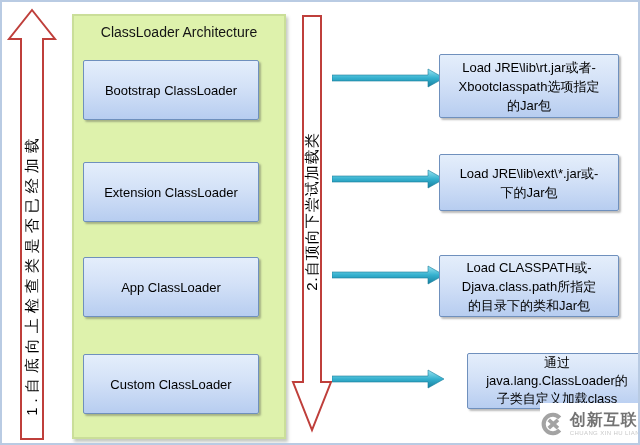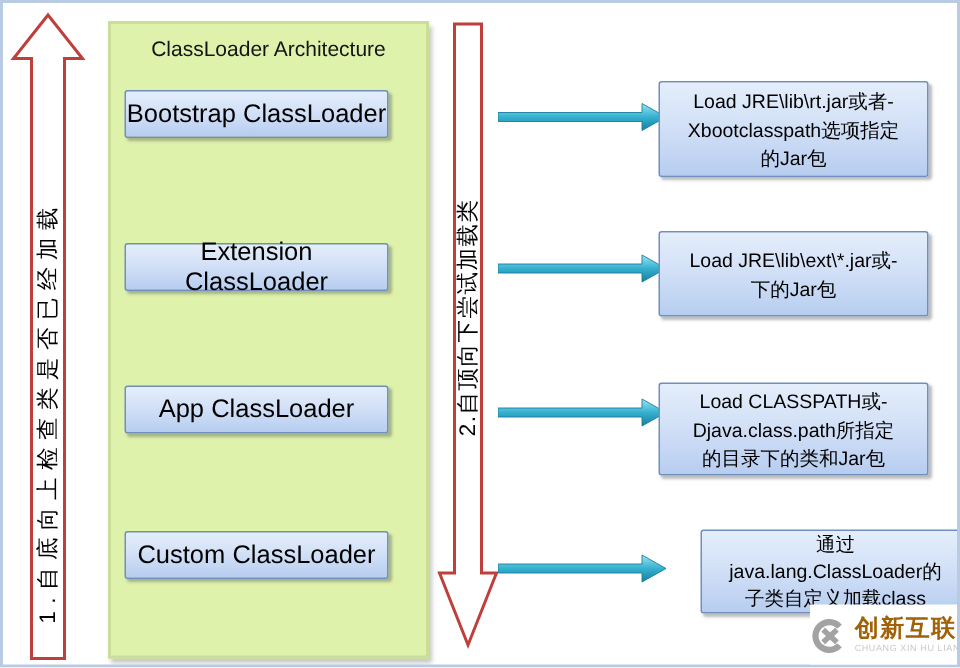--- a/index.html
+++ b/index.html
@@ -32,34 +32,34 @@
 
   
   .bluebox {
     position:absolute; box-sizing:border-box;
     background:linear-gradient(180deg,#e4eefb 0%,#d3e1f7 45%,#b7cdf0 100%);
     border:1px solid #6f90bd; border-radius:2px;
     box-shadow:2px 2px 2px rgba(60,60,60,0.35);
     display:flex; flex-direction:column; align-items:center; justify-content:center;
     text-align:center;
   }
-  .loader { left:81px; width:176px; height:32px; font-size:17px;justify-content:center; }
+  .loader { left:81px; width:176px; height:60px; font-size:13px;justify-content:center; }
   .desc   { left:437px; width:180px; font-size:13px; line-height:19px; }
   .desc.d4 { line-height:18px;margin-left:28px; }
 
   
   .conn { position:absolute; left:330px; width:115px; height:20px; }
 
   
   .watermark {
     position:absolute; left:538px; top:401px; width:100px; height:42px;
     background:#ffffff; display:flex; align-items:center; justify-content:center; gap:4px;
   }
   .wm-text { display:flex; flex-direction:column; line-height:1; }
-  .wm-brand { font-size:16px; font-weight:bold; color:#a16207; letter-spacing:1px; }
+  .wm-brand { font-size:16px; font-weight:bold; color:#737373; letter-spacing:1px; }
   .wm-sub   { font-size:6px; color:#c9c9c9; letter-spacing:0.4px; margin-top:2px; white-space:nowrap; }
 </style>
 </head>
 <body>
 
 <div class="stage">
 
   <svg class="abs" style="left:0;top:0" width="62" height="445" viewBox="0 0 62 445">
     <polygon points="30,8 53,37 41,37 41,437 19,437 19,37 7,37" fill="#ffffff" stroke="#bf3f3b" stroke-width="2"></polygon>
   </svg>

